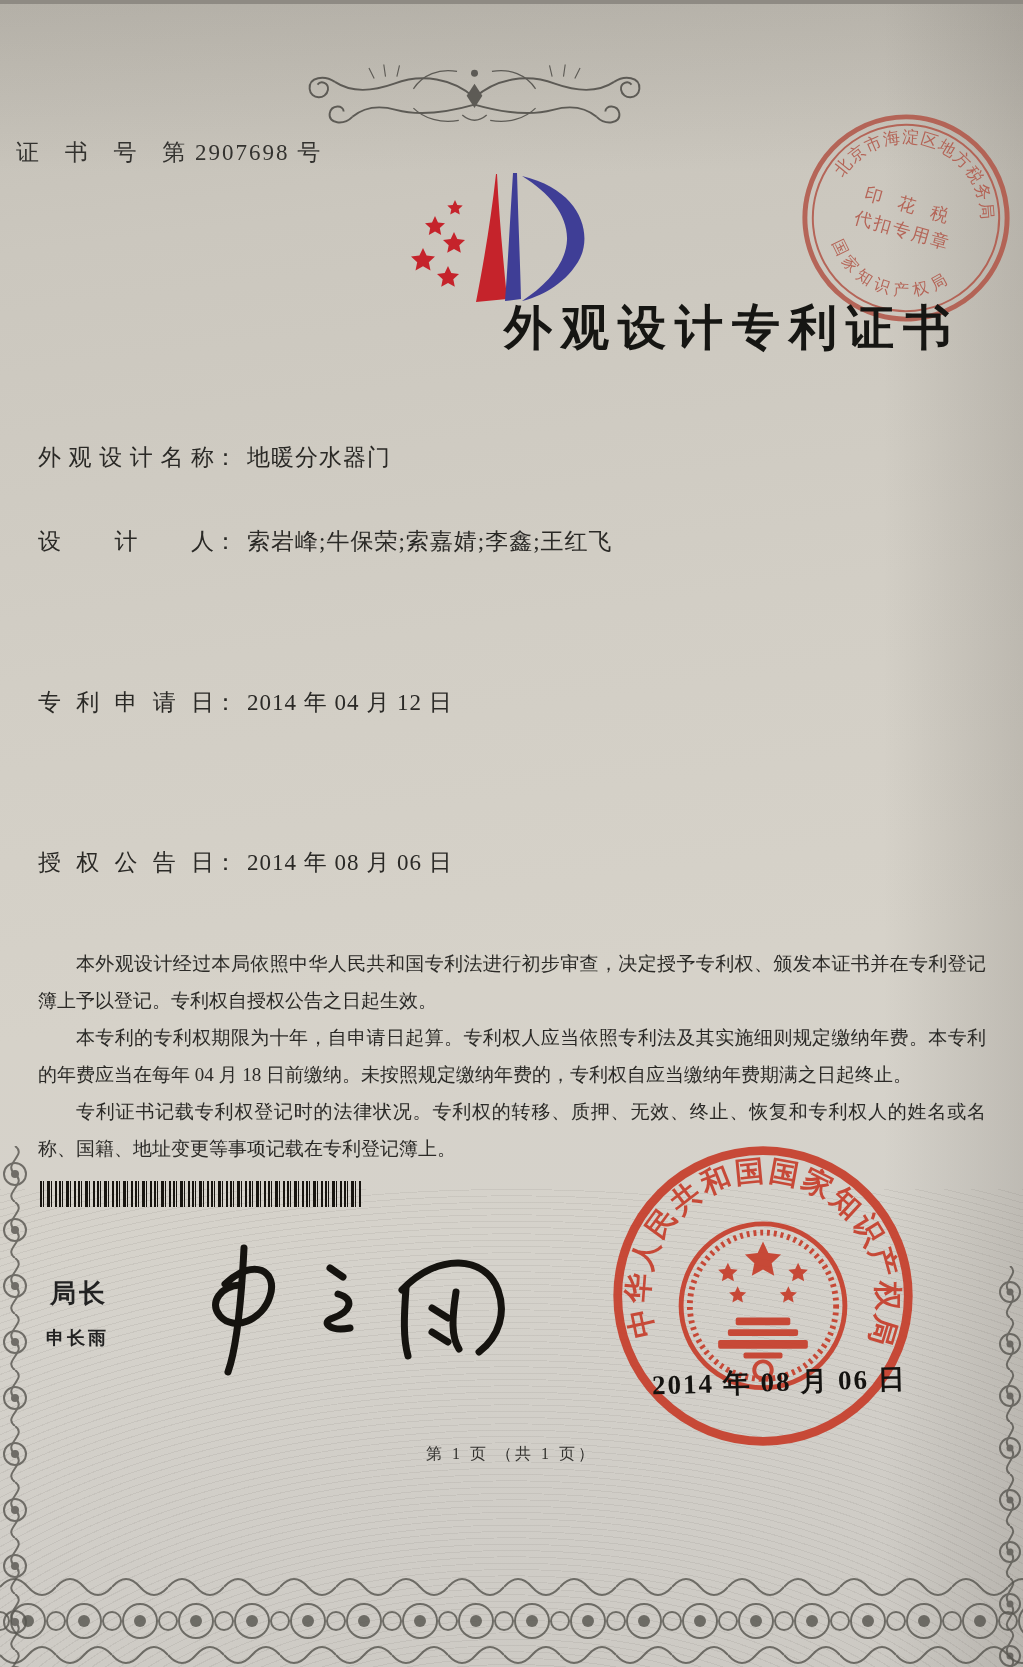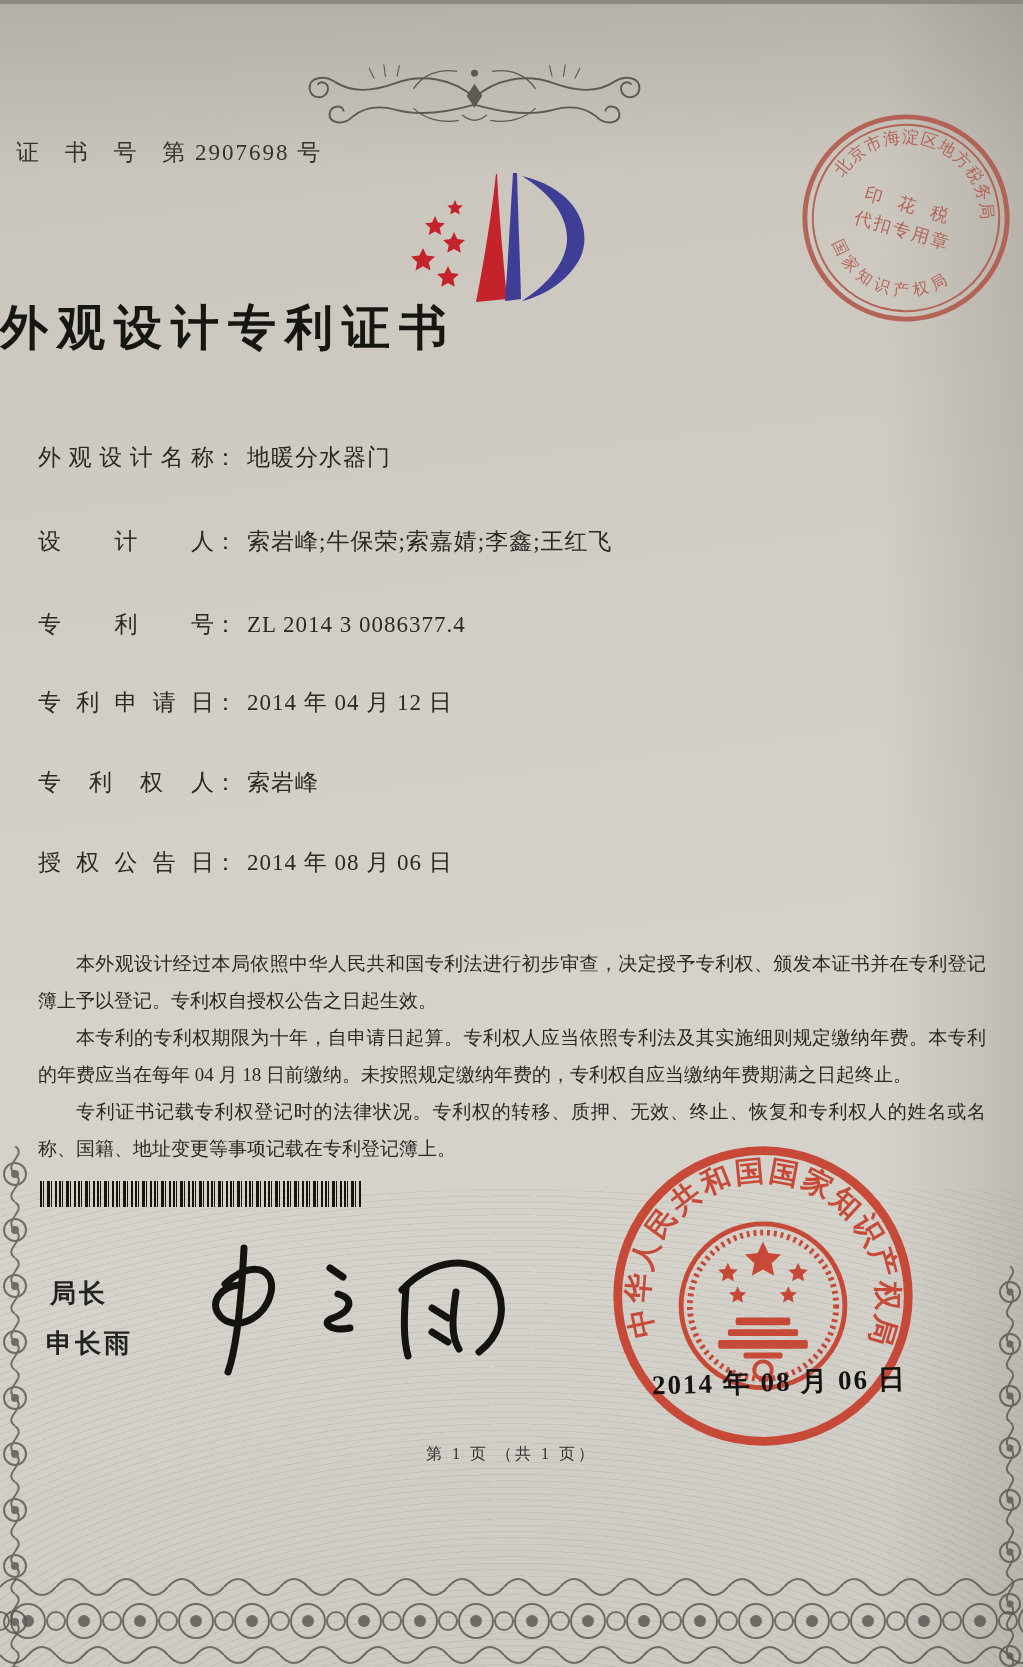--- a/index.html
+++ b/index.html
@@ -16,21 +16,21 @@
     background:linear-gradient(90deg,rgba(0,0,0,0),rgba(78,73,66,.17));}
   .shade-top{position:absolute;top:0;left:0;width:1023px;height:170px;
     background:linear-gradient(180deg,rgba(70,66,60,.12),rgba(0,0,0,0));}
   .guilloche{position:absolute;left:0;right:0;top:1185px;bottom:0;
     background:repeating-radial-gradient(1200px 760px at 50% 150%,rgba(108,103,98,.11) 0 1.5px,rgba(0,0,0,0) 1.5px 10px);}
   .abs{position:absolute;}
 
   .cert-no{left:16px;top:133px;font-size:23px;letter-spacing:2px;color:#33322f;}
   .cert-no .lbl{letter-spacing:10px;margin-right:8px;}
 
-  .title{left:0;top:292px;width:960px;text-align:left;font-size:48px;font-weight:700;
+  .title{left:0;top:292px;width:960px;text-align:right;font-size:48px;font-weight:700;
     letter-spacing:9px;color:#161613;margin:0;}
 
   .field{left:38px;width:930px;font-size:23px;color:#2a2926;white-space:nowrap;}
   .f-label{display:inline-block;width:176px;text-align:justify;text-align-last:justify;}
   .f-colon{margin-right:10px;}
   .f-value{letter-spacing:1px;}
 
   .paras{left:38px;top:941px;width:948px;font-size:19px;line-height:37px;
     text-align:justify;color:#2b2a27;}
   .paras p{margin:0;text-indent:2em;}
@@ -38,21 +38,21 @@
   .barcode{left:40px;top:1177px;width:322px;height:26px;
     background:repeating-linear-gradient(90deg,
       #17140f 0 2px,rgba(0,0,0,0) 2px 3px,
       #17140f 3px 4px,rgba(0,0,0,0) 4px 7px,
       #17140f 7px 10px,rgba(0,0,0,0) 10px 11px,
       #17140f 11px 12px,rgba(0,0,0,0) 12px 15px,
       #17140f 15px 17px,rgba(0,0,0,0) 17px 19px);}
 
   .director-title{left:50px;top:1272px;font-size:26px;font-weight:700;color:#222;
     font-family:Liberation Serif, serif;letter-spacing:3px;}
-  .director-name{left:46px;top:1322px;font-size:26px;font-weight:700;color:#222;
+  .director-name{left:46px;top:1322px;font-size:18px;font-weight:700;color:#222;
     font-family:"Liberation Sans","DejaVu Sans",sans-serif;letter-spacing:3px;}
 
   .seal-date{left:652px;top:1360px;font-size:27px;font-weight:700;color:#141310;
     letter-spacing:2px;transform:rotate(-1.5deg);}
 
   .footer{left:0;top:1440px;width:1023px;text-align:center;font-size:16px;
     letter-spacing:3px;color:#33322f;}
 
   svg text{font-family:"Liberation Serif","DejaVu Serif",serif;}
 </style>
@@ -123,28 +123,22 @@
   </svg>
 
   <h1 class="abs title">外观设计专利证书</h1>
 
   <div class="abs field" style="top:522px">
     <span class="f-label">设 计 人</span><span class="f-colon">：</span><span class="f-value">索岩峰;牛保荣;索嘉婧;李鑫;王红飞</span>
   </div>
   <div class="abs field" style="top:438px">
     <span class="f-label">外观设计名称</span><span class="f-colon">：</span><span class="f-value">地暖分水器门</span>
   </div>
-  <div class="abs field" style="top:605px">
-    <span class="f-label">专 利 号</span><span class="f-colon">：</span><span class="f-value">ZL 2014 3 0086377.4</span>
-  </div>
   <div class="abs field" style="top:683px">
     <span class="f-label">专利申请日</span><span class="f-colon">：</span><span class="f-value">2014 年 04 月 12 日</span>
-  </div>
-  <div class="abs field" style="top:763px">
-    <span class="f-label">专 利 权 人</span><span class="f-colon">：</span><span class="f-value">索岩峰</span>
   </div>
   <div class="abs field" style="top:843px">
     <span class="f-label">授权公告日</span><span class="f-colon">：</span><span class="f-value">2014 年 08 月 06 日</span>
   </div>
 
   <div class="abs paras">
     <p>本外观设计经过本局依照中华人民共和国专利法进行初步审查，决定授予专利权、颁发本证书并在专利登记簿上予以登记。专利权自授权公告之日起生效。</p>
     <p>本专利的专利权期限为十年，自申请日起算。专利权人应当依照专利法及其实施细则规定缴纳年费。本专利的年费应当在每年 04 月 18 日前缴纳。未按照规定缴纳年费的，专利权自应当缴纳年费期满之日起终止。</p>
     <p>专利证书记载专利权登记时的法律状况。专利权的转移、质押、无效、终止、恢复和专利权人的姓名或名称、国籍、地址变更等事项记载在专利登记簿上。</p>
   </div>

